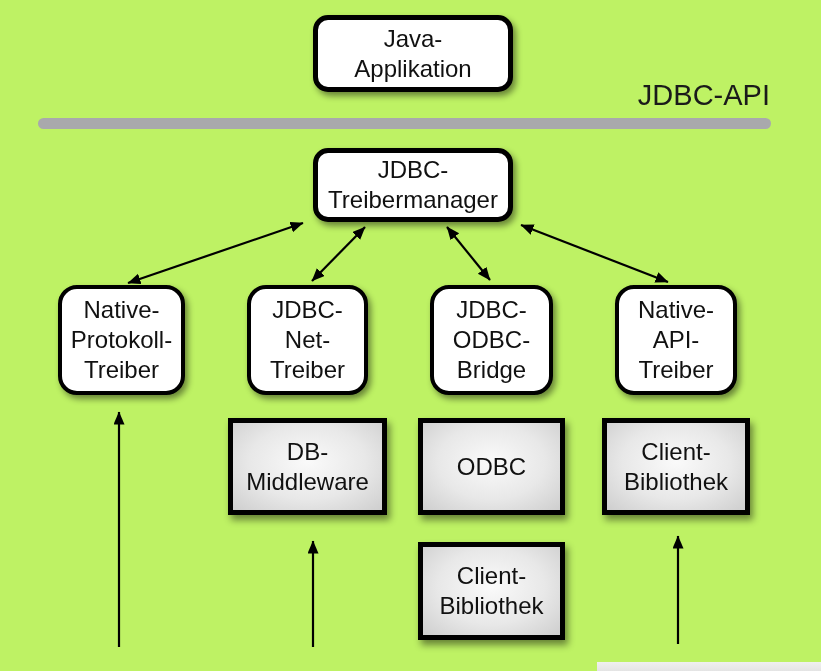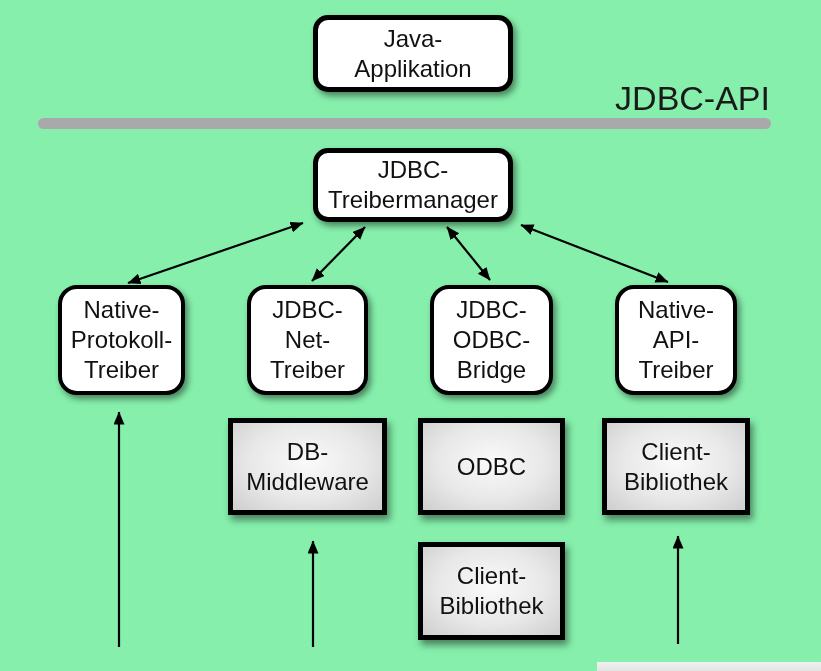--- a/index.html
+++ b/index.html
@@ -5,21 +5,21 @@
   html, body {
     margin: 0;
     padding: 0;
     background: #f8f8f8;
     font-family: "Liberation Sans", sans-serif;
   }
   #canvas {
     position: relative;
     width: 821px;
     height: 671px;
-    background: #86efac;
+    background: #bef264;
     overflow: hidden;
   }
   .node {
     position: absolute;
     box-sizing: border-box;
     display: flex;
     align-items: center;
     justify-content: center;
     text-align: center;
     color: #111111;
@@ -43,21 +43,21 @@
     box-shadow: 3px 5px 7px rgba(0,0,0,0.45);
     font-size: 24px;
     line-height: 30px;
   }
   .api-label {
     position: absolute;
     top: 79px;
     left: 545px;
     width: 225px;
     text-align: right;
-    font-size: 34px;
+    font-size: 29px;
     color: #1a1a1a;
   }
   .api-bar {
     position: absolute;
     left: 38px;
     top: 118px;
     width: 733px;
     height: 11px;
     border-radius: 6px;
     background: #a9a9ac;

